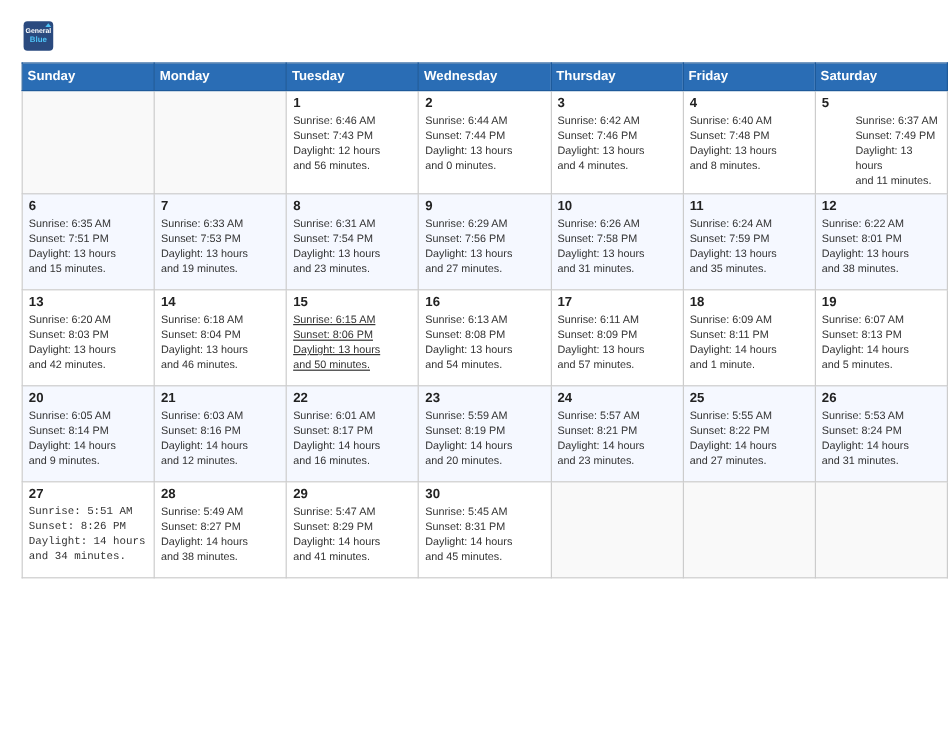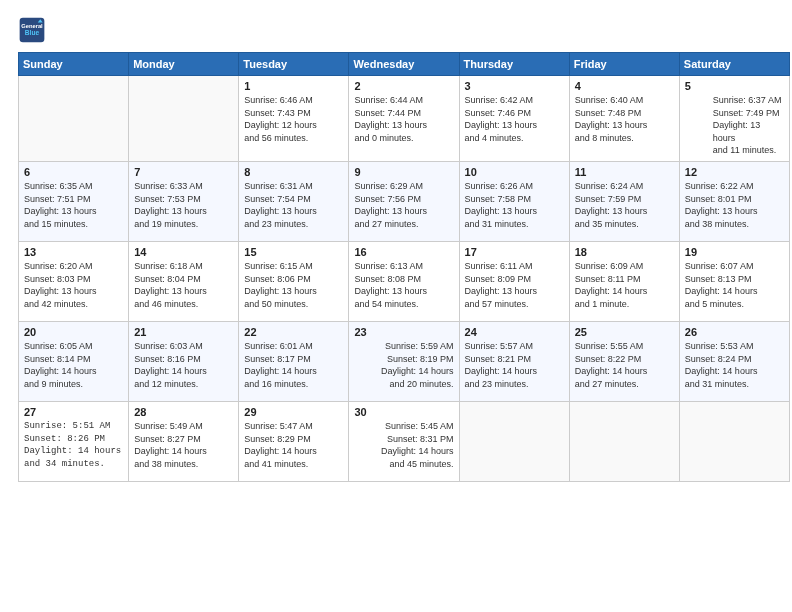--- a/index.html
+++ b/index.html
@@ -217,21 +217,21 @@
           </td>
           <td>
             <span class="day-num">14</span>
             <div class="day-info" style="white-space: pre-line;">Sunrise: 6:18 AM
 Sunset: 8:04 PM
 Daylight: 13 hours
 and 46 minutes.</div>
           </td>
           <td>
             <span class="day-num">15</span>
-            <div class="day-info" style="white-space: pre-line;">Sunrise: 6:15 AM
+            <div class="day-info" style="white-space: pre-line; text-decoration: underline;">Sunrise: 6:15 AM
 Sunset: 8:06 PM
 Daylight: 13 hours
 and 50 minutes.</div>
           </td>
           <td>
             <span class="day-num">16</span>
             <div class="day-info" style="white-space: pre-line;">Sunrise: 6:13 AM
 Sunset: 8:08 PM
 Daylight: 13 hours
 and 54 minutes.</div>
@@ -275,21 +275,21 @@
           </td>
           <td>
             <span class="day-num">22</span>
             <div class="day-info" style="white-space: pre-line;">Sunrise: 6:01 AM
 Sunset: 8:17 PM
 Daylight: 14 hours
 and 16 minutes.</div>
           </td>
           <td>
             <span class="day-num">23</span>
-            <div class="day-info" style="white-space: pre-line; text-align: right;">Sunrise: 5:59 AM
+            <div class="day-info" style="white-space: pre-line;">Sunrise: 5:59 AM
 Sunset: 8:19 PM
 Daylight: 14 hours
 and 20 minutes.</div>
           </td>
           <td>
             <span class="day-num">24</span>
             <div class="day-info" style="white-space: pre-line;">Sunrise: 5:57 AM
 Sunset: 8:21 PM
 Daylight: 14 hours
 and 23 minutes.</div>
@@ -326,21 +326,21 @@
           </td>
           <td>
             <span class="day-num">29</span>
             <div class="day-info" style="white-space: pre-line;">Sunrise: 5:47 AM
 Sunset: 8:29 PM
 Daylight: 14 hours
 and 41 minutes.</div>
           </td>
           <td>
             <span class="day-num">30</span>
-            <div class="day-info" style="white-space: pre-line; text-align: right;">Sunrise: 5:45 AM
+            <div class="day-info" style="white-space: pre-line;">Sunrise: 5:45 AM
 Sunset: 8:31 PM
 Daylight: 14 hours
 and 45 minutes.</div>
           </td>
           <td class="empty-cell"></td>
           <td class="empty-cell"></td>
           <td class="empty-cell"></td>
         </tr>
       </tbody>
   </table>

